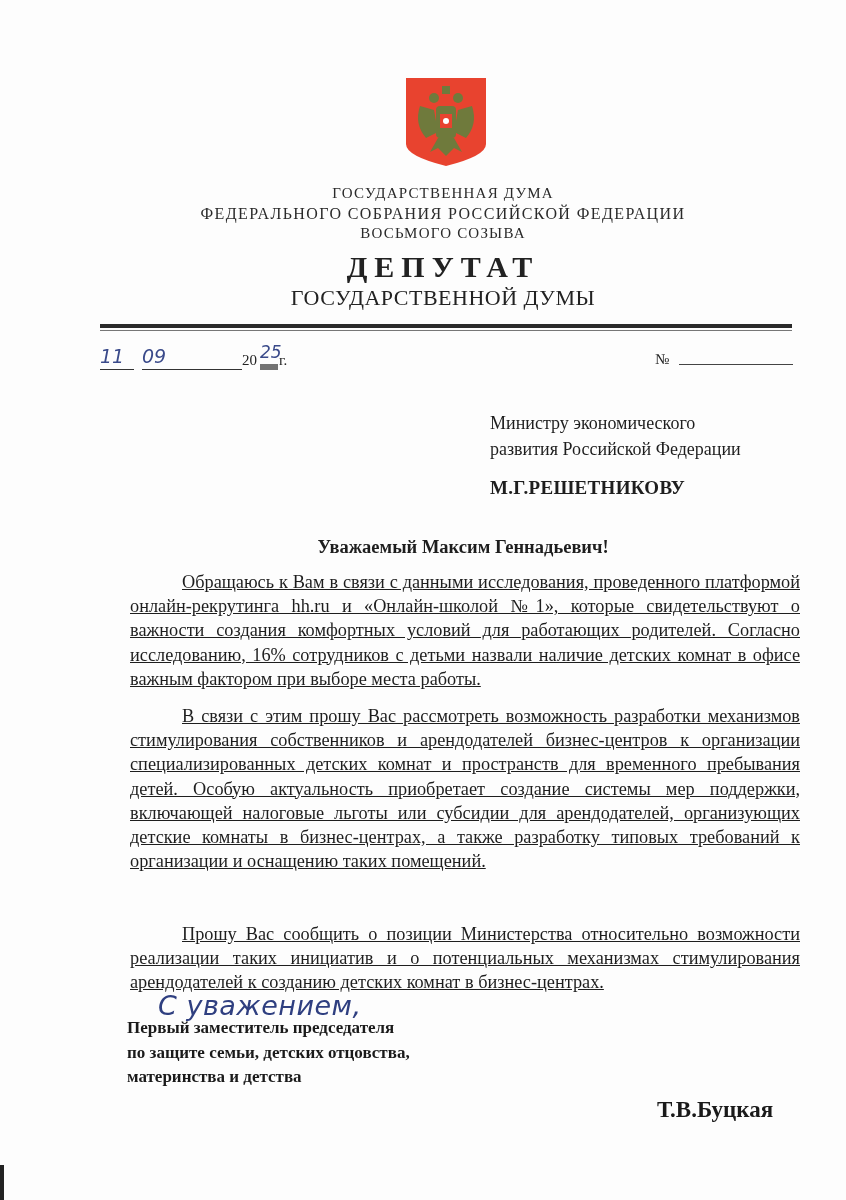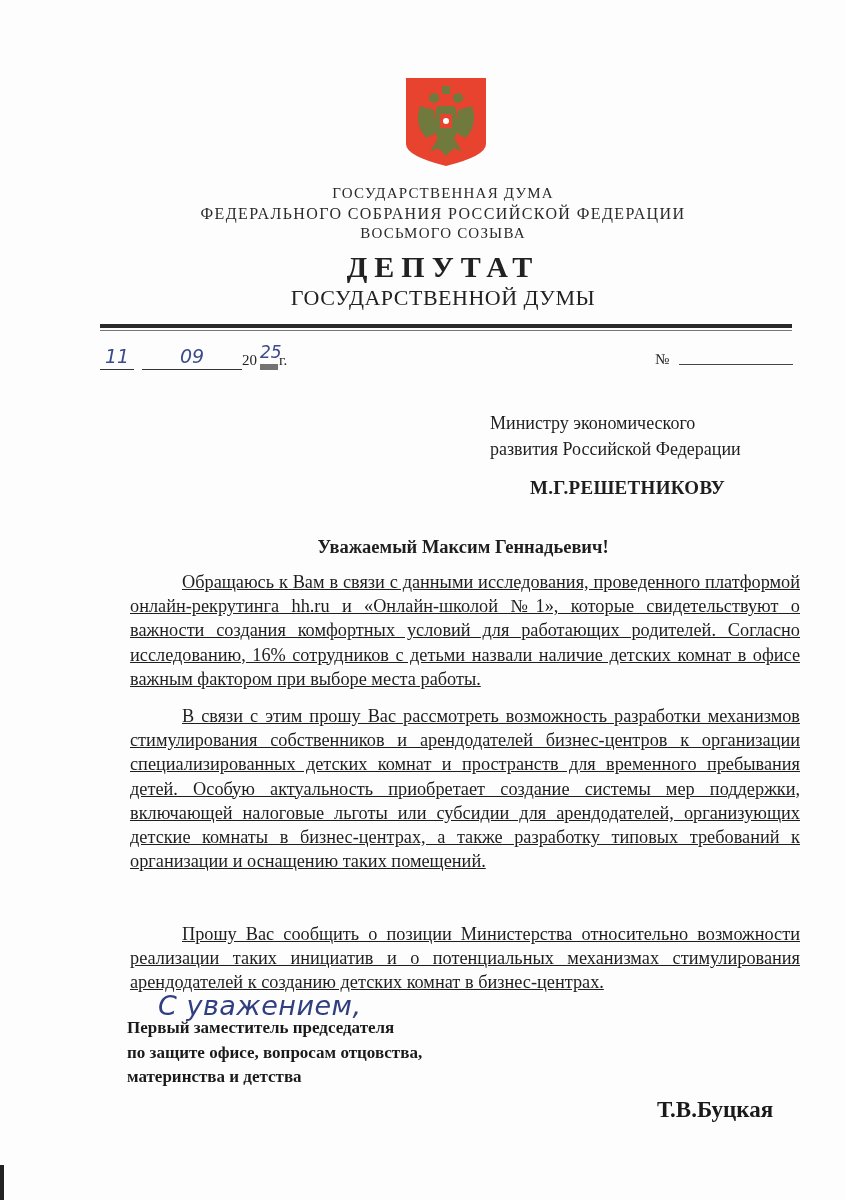--- a/index.html
+++ b/index.html
@@ -19,34 +19,34 @@
                     font-size: 30px; font-weight: bold; letter-spacing: 7px; color: #222; }
     .deputy-sub { position: absolute; left: 0; width: 886px; top: 285px; text-align: center;
                   font-size: 22px; color: #222; letter-spacing: 0.5px; }
 
     .rule-thick { position: absolute; left: 100px; width: 692px; top: 324px; height: 4px; background: #2a2a2a; }
     .rule-thin { position: absolute; left: 100px; width: 692px; top: 330px; height: 1px; background: #777; }
 
     .date-row { position: absolute; top: 340px; left: 100px; height: 30px; width: 220px; }
     .date-day, .date-month { position: absolute; bottom: 0; border-bottom: 1px solid #333;
         font-family: "DejaVu Sans", sans-serif; font-style: italic; font-size: 19px; color: #3a4a8a;
-        text-align: center; line-height: 26px; }
+        text-align: left; line-height: 26px; }
     .date-day { left: 0; width: 34px; }
     .date-month { left: 42px; width: 100px; }
     .date-year-prefix { position: absolute; left: 142px; bottom: 1px; font-size: 15px; color: #222; }
     .date-year-hand { position: absolute; left: 160px; bottom: 0; font-family: "DejaVu Sans", sans-serif;
         font-style: italic; font-size: 17px; color: #3a4a8a; border-bottom: 6px solid #737373; width: 18px; line-height: 24px; }
     .date-suffix { position: absolute; left: 179px; bottom: 1px; font-size: 15px; color: #222; }
 
     .number-row { position: absolute; top: 344px; left: 655px; width: 140px; height: 24px; }
     .number-label { position: absolute; left: 0; bottom: 0; font-size: 15px; color: #222; }
     .number-line { position: absolute; left: 24px; right: 2px; bottom: 3px; border-bottom: 1px solid #444; }
 
     .addressee { position: absolute; left: 490px; top: 410px; font-size: 18px; line-height: 26px; color: #1e1e1e; }
-    .addressee-name { position: absolute; left: 490px; top: 477px; font-size: 19px; font-weight: bold; letter-spacing: 0.3px; color: #1e1e1e; margin-left: 40px; }
+    .addressee-name { position: absolute; left: 490px; top: 477px; font-size: 19px; font-weight: bold; letter-spacing: 0.3px; color: #1e1e1e; }
 
     .salutation { position: absolute; left: 0; width: 926px; top: 537px; text-align: center;
                   font-size: 18.5px; font-weight: bold; color: #1e1e1e; }
 
     .body-text { position: absolute; left: 130px; width: 670px; font-size: 18.3px; line-height: 24.2px;
                  text-align: justify; color: #1e1e1e; text-decoration: underline; }
     .body-text p { margin: 0; text-indent: 52px; }
     .para1 { top: 570px; }
     .para2 { top: 704px; }
     .para3 { top: 922px; }
@@ -120,19 +120,19 @@
     <p>В связи с этим прошу Вас рассмотреть возможность разработки механизмов стимулирования собственников и арендодателей бизнес-центров к организации специализированных детских комнат и пространств для временного пребывания детей. Особую актуальность приобретает создание системы мер поддержки, включающей налоговые льготы или субсидии для арендодателей, организующих детские комнаты в бизнес-центрах, а также разработку типовых требований к организации и оснащению таких помещений.</p>
   </div>
   <div class="body-text para3">
     <p>Прошу Вас сообщить о позиции Министерства относительно возможности реализации таких инициатив и о потенциальных механизмах стимулирования арендодателей к созданию детских комнат в бизнес-центрах.</p>
   </div>
 
   <div class="closing-hand">С уважением,</div>
 
   <div class="signer-title">
     <div>Первый заместитель председателя</div>
-    <div>по защите офисе, вопросам отцовства,</div>
+    <div>по защите семьи, детских отцовства,</div>
     <div>материнства и детства</div>
   </div>
   <div class="signer-name">Т.В.Буцкая</div>
 
   <div class="scan-edge"></div>
 </div>
 
 </body></html>

